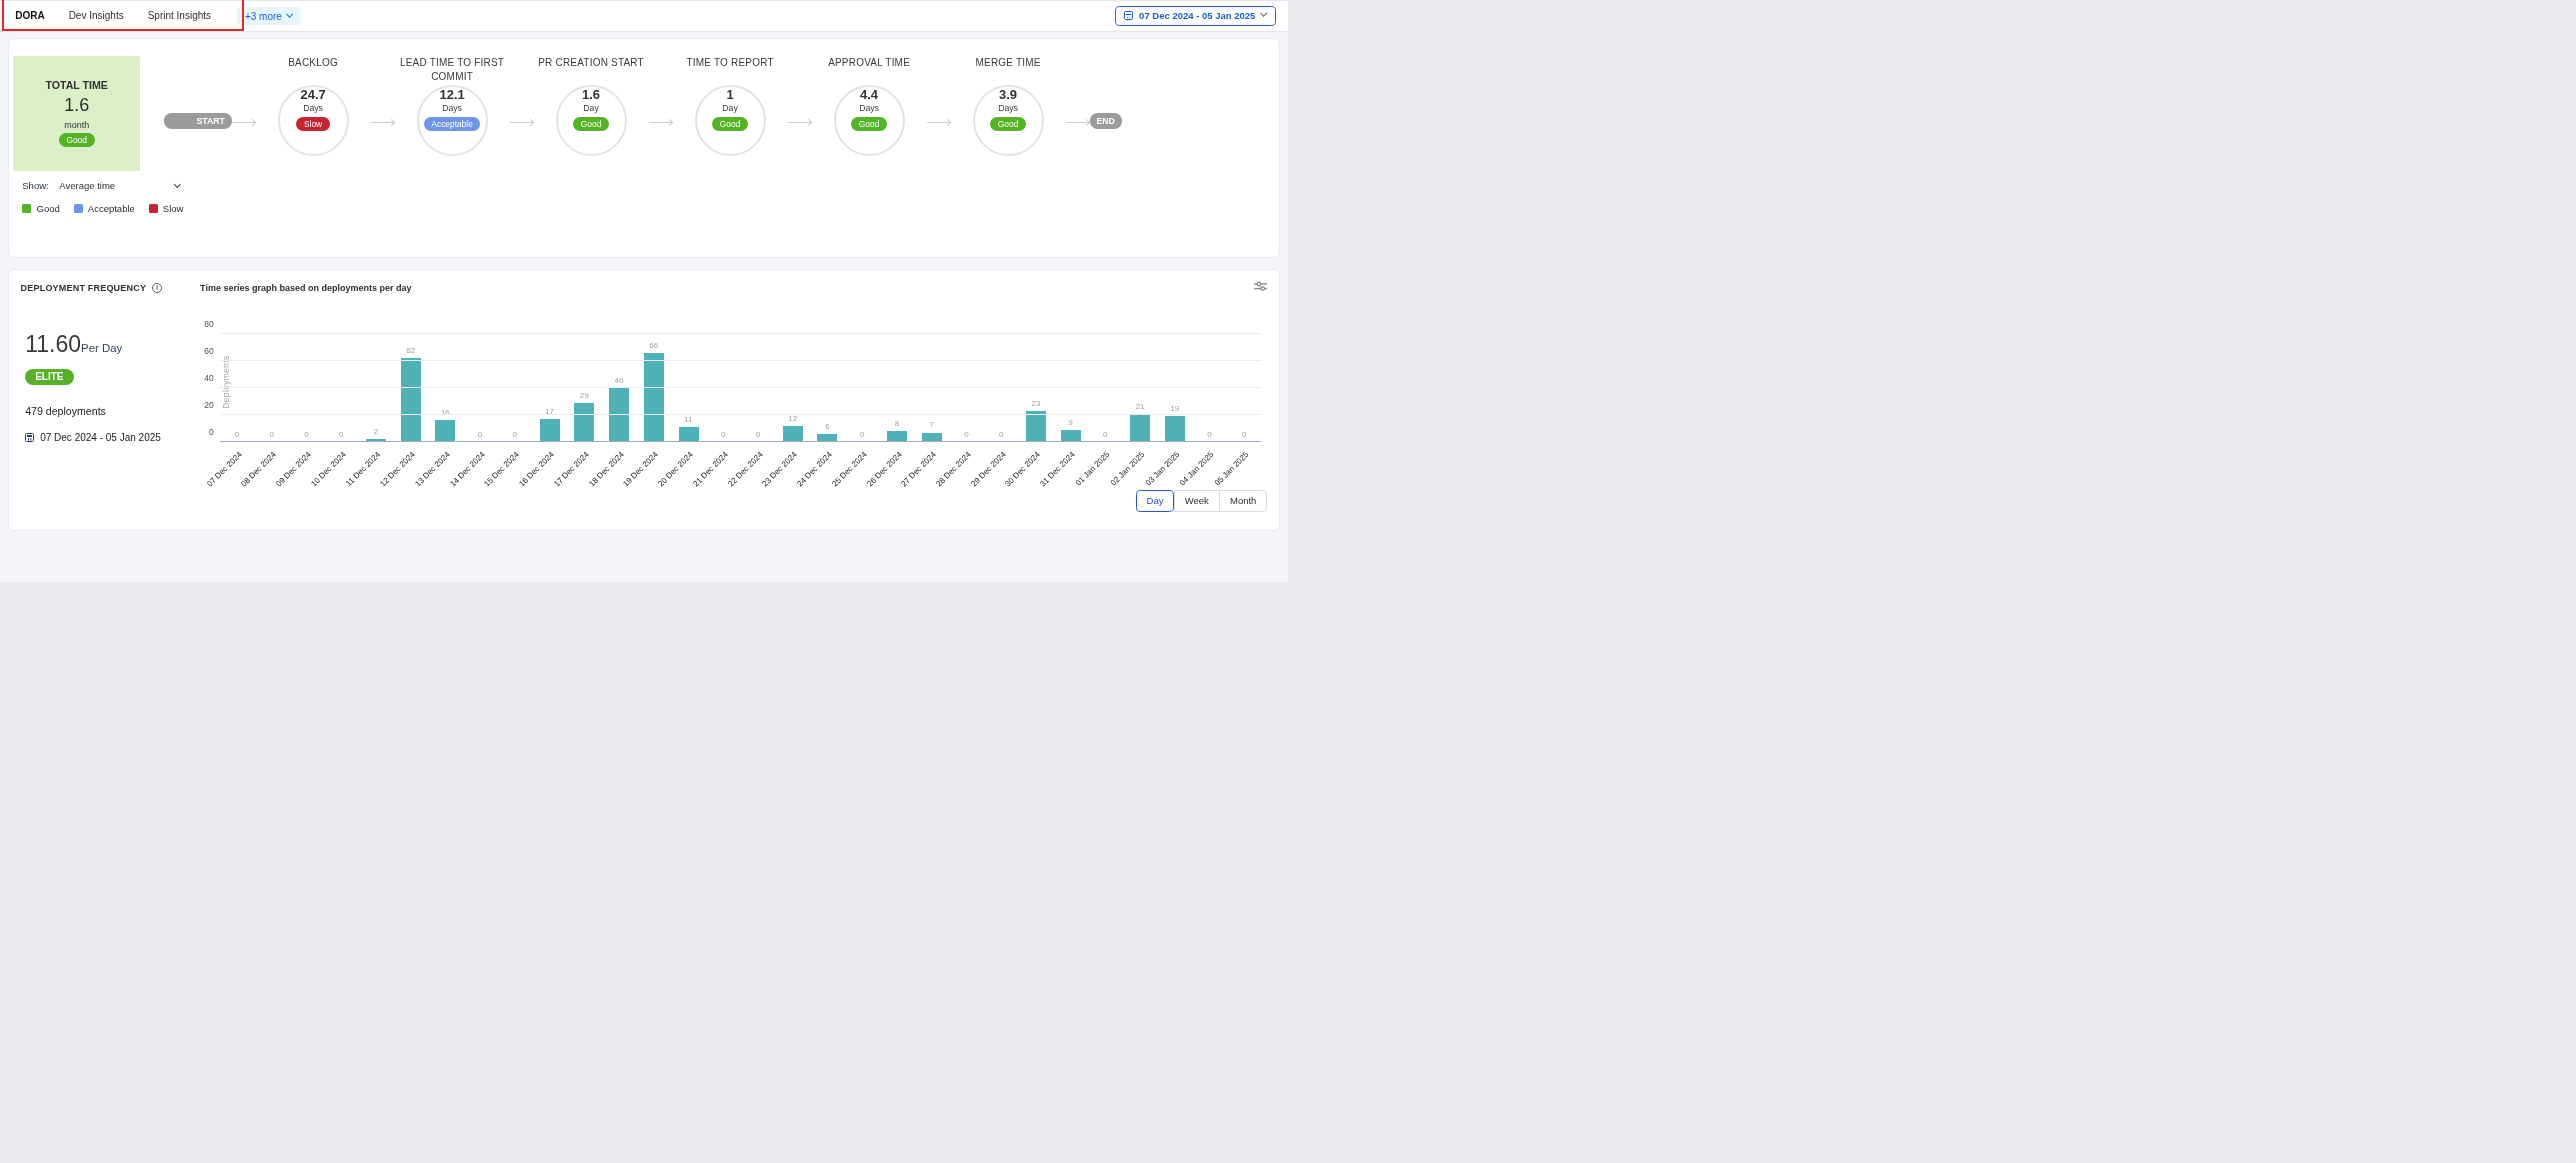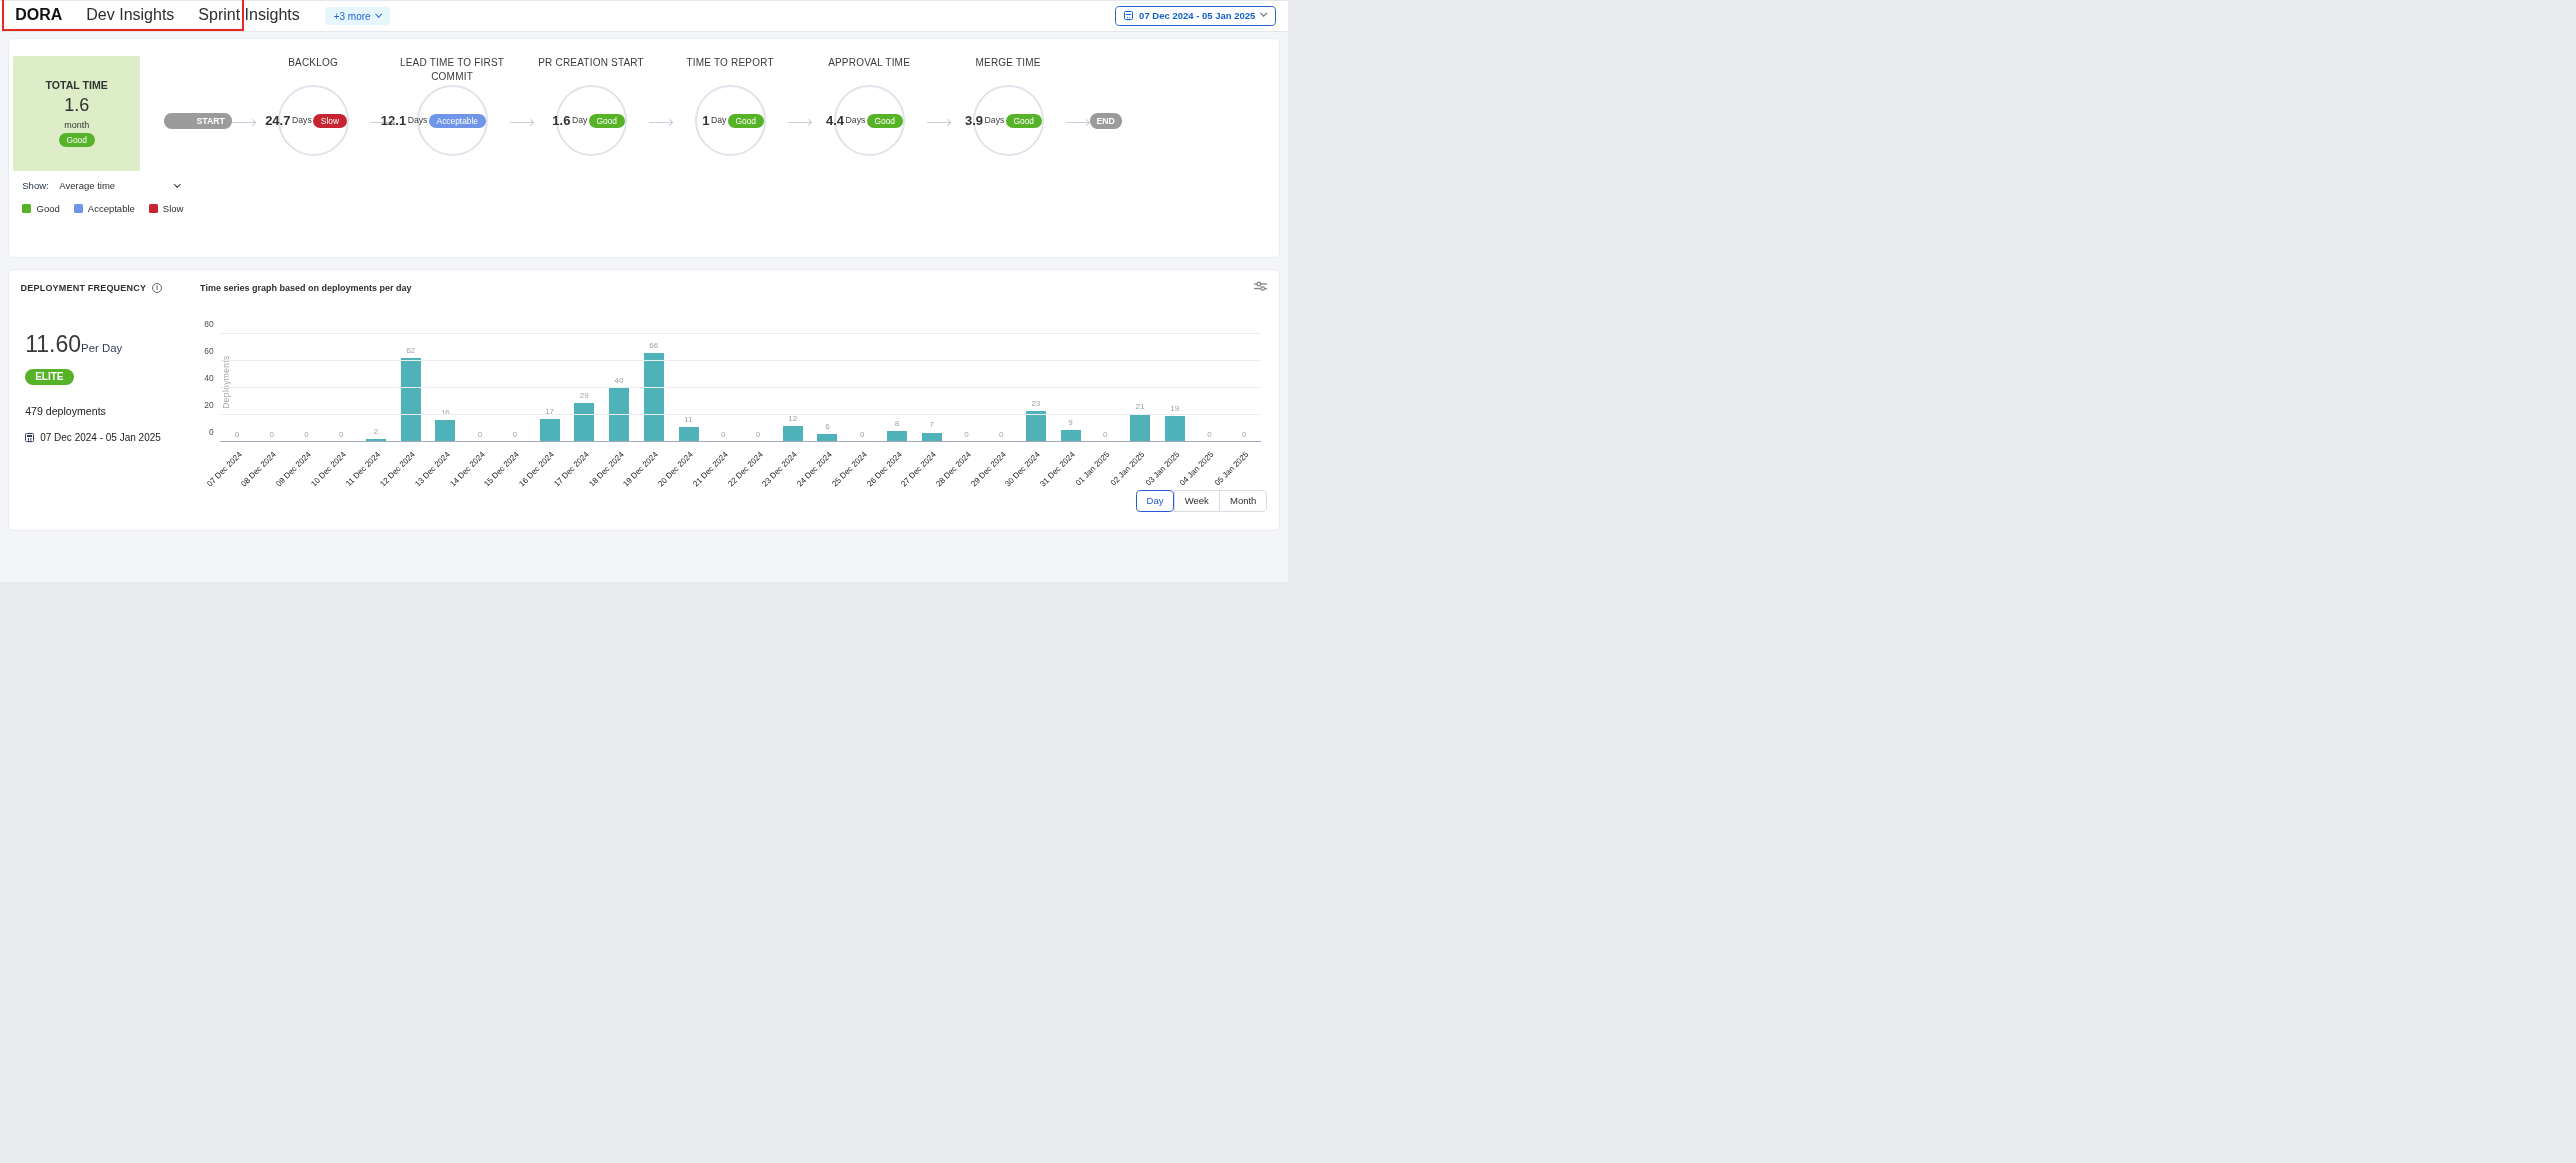--- a/index.html
+++ b/index.html
@@ -13,21 +13,21 @@
   .product-btn { display:flex; align-items:center; gap:6px; border:0.8px solid #d4d8e0; border-radius:4.6px; background:#fff; padding:3.8px 8.4px; cursor:pointer; }
   .product-btn .lbl { font-size:11.4px; font-weight:700; color:#1659c9; }
   .chev { width:5.3px; height:5.3px; border-right:1.5px solid currentColor; border-bottom:1.5px solid currentColor; transform:rotate(45deg) translate(-0.8px,-0.8px); display:inline-block; }
   .product-btn .chev { color:#2a2f37; margin-top:-2.3px; }
   .view-details { font-size:10px; font-weight:700; color:#1659c9; text-decoration:none; }
   .frag { position:absolute; top:0; height:2.3px; width:3px; background:#1d6fd2; }
 
   
   .tabbar { position:relative; height:32px; background:#fff; border-top:0.8px solid #e4e6eb; border-bottom:0.8px solid #e4e6eb; display:flex; align-items:stretch; padding:0 13.7px; }
   .tabs { display:flex; align-items:stretch; gap:21px; }
-  .tab { display:flex; align-items:center; font-size:16px; color:#2c2e33; border-bottom:2.3px solid transparent; padding:0 1.5px; cursor:pointer; }
+  .tab { display:flex; align-items:center; font-size:10px; color:#2c2e33; border-bottom:2.3px solid transparent; padding:0 1.5px; cursor:pointer; }
   .tab.active { font-weight:700; color:#101114; border-bottom-color:#1765d8; }
   .more-chip { align-self:center; display:flex; align-items:center; gap:5.3px; background:#e7f5fd; color:#1765d8; font-size:10px; border-radius:3px; padding:3.8px 8.4px; margin-left:3px; cursor:pointer; }
   .more-chip .chev { color:#1765d8; margin-top:-1.5px; }
   .highlight-box { position:absolute; left:1.5px; top:-6px; width:242px; height:36px; border:2.3px solid #e8281e; pointer-events:none; z-index:6; }
   .date-btn { position:absolute; right:12px; top:4.6px; display:flex; align-items:center; gap:6px; border:0.8px solid #2a63cf; border-radius:4.6px; background:#fff; padding:3.8px 8.4px; color:#1560cf; font-size:9.5px; font-weight:700; cursor:pointer; }
   .date-btn .chev { color:#565a62; margin-top:-1.5px; }
 
   
   .cal { position:relative; width:9px; height:9px; border:1.2px solid currentColor; border-radius:1.5px; display:inline-block; }
   .cal::before { content:""; position:absolute; left:0.8px; right:0.8px; top:1.5px; height:1.2px; background:currentColor; }
@@ -53,21 +53,21 @@
   .total-value { font-size:18px; color:#2f2f2f; }
   .total-unit { font-size:9px; color:#333; }
   .pill { color:#fff; font-size:8.4px; border-radius:7.6px; padding:1.9px 7.6px; }
   .node-pill { background:#9b9b9b; color:#fff; font-size:8.7px; font-weight:700; border-radius:7.6px; padding:3px 6.8px; margin-top:57px; }
   .start-pill { margin-left:13.7px;padding-left:32px; }
   .f-arrow { display:flex; align-items:center; width:24px; margin-top:64px; flex:none; }
   .f-arrow .ln { flex:1; height:1.1px; background:#c9ced8; }
   .f-arrow .hd { width:5.3px; height:5.3px; border-top:1.1px solid #c2c8d2; border-right:1.1px solid #c2c8d2; transform:rotate(45deg); margin-left:-5.3px; flex:none; }
   .stage { width:115px; display:flex; flex-direction:column; align-items:center; flex:none; }
   .stage-title { height:29px; font-size:10px; color:#3a3a3a; letter-spacing:0.2px; text-align:center; line-height:1.4; }
-  .circle { width:71px; height:71px; border-radius:50%; border:2.3px solid #dfe3ea; background:#fff; display:flex; flex-direction:row; align-items:center; justify-content:flex-end; gap:1.5px; }
+  .circle { width:71px; height:71px; border-radius:50%; border:2.3px solid #dfe3ea; background:#fff; display:flex; flex-direction:column; align-items:center; justify-content:flex-start; gap:1.5px; }
   .c-val { font-size:13px; font-weight:700; color:#333; }
   .c-unit { font-size:8.7px; color:#3c3c3c; }
   .show-row { display:flex; align-items:center; padding:9px 0 0 13.7px; }
   .show-label { font-size:9.5px; color:#26344e; }
   .show-select { display:flex; align-items:center; width:120px; margin-left:10.6px; cursor:pointer;gap:27px; }
   .show-value { font-size:9.5px; color:#2e2e2e; flex:1; }
   .show-select .chev { color:#3c3f45; width:4.6px; height:4.6px; border-width:1.1px; }
   .legend-row { display:flex; align-items:center; gap:13.7px; padding:12px 0 0 13.7px; }
   .legend-item { display:flex; align-items:center; gap:5.3px; }
   .legend-sq { width:9px; height:9px; border-radius:1.5px; }

